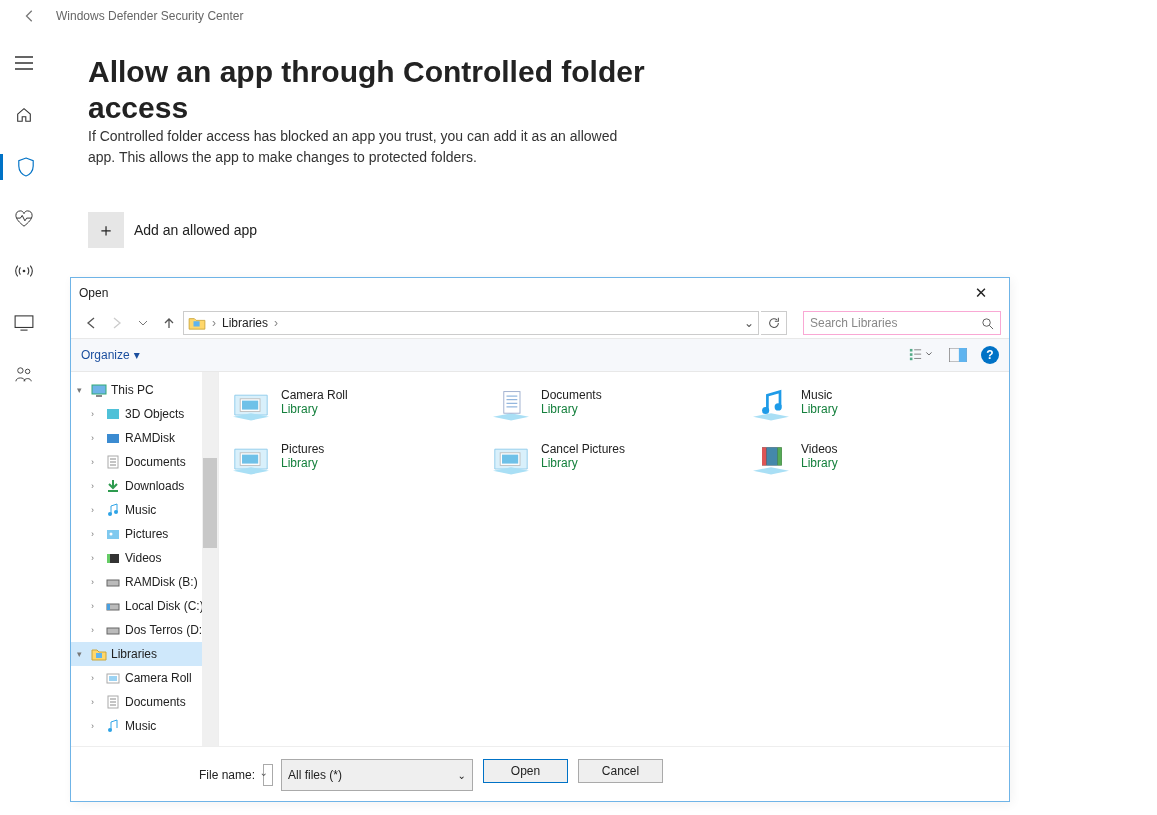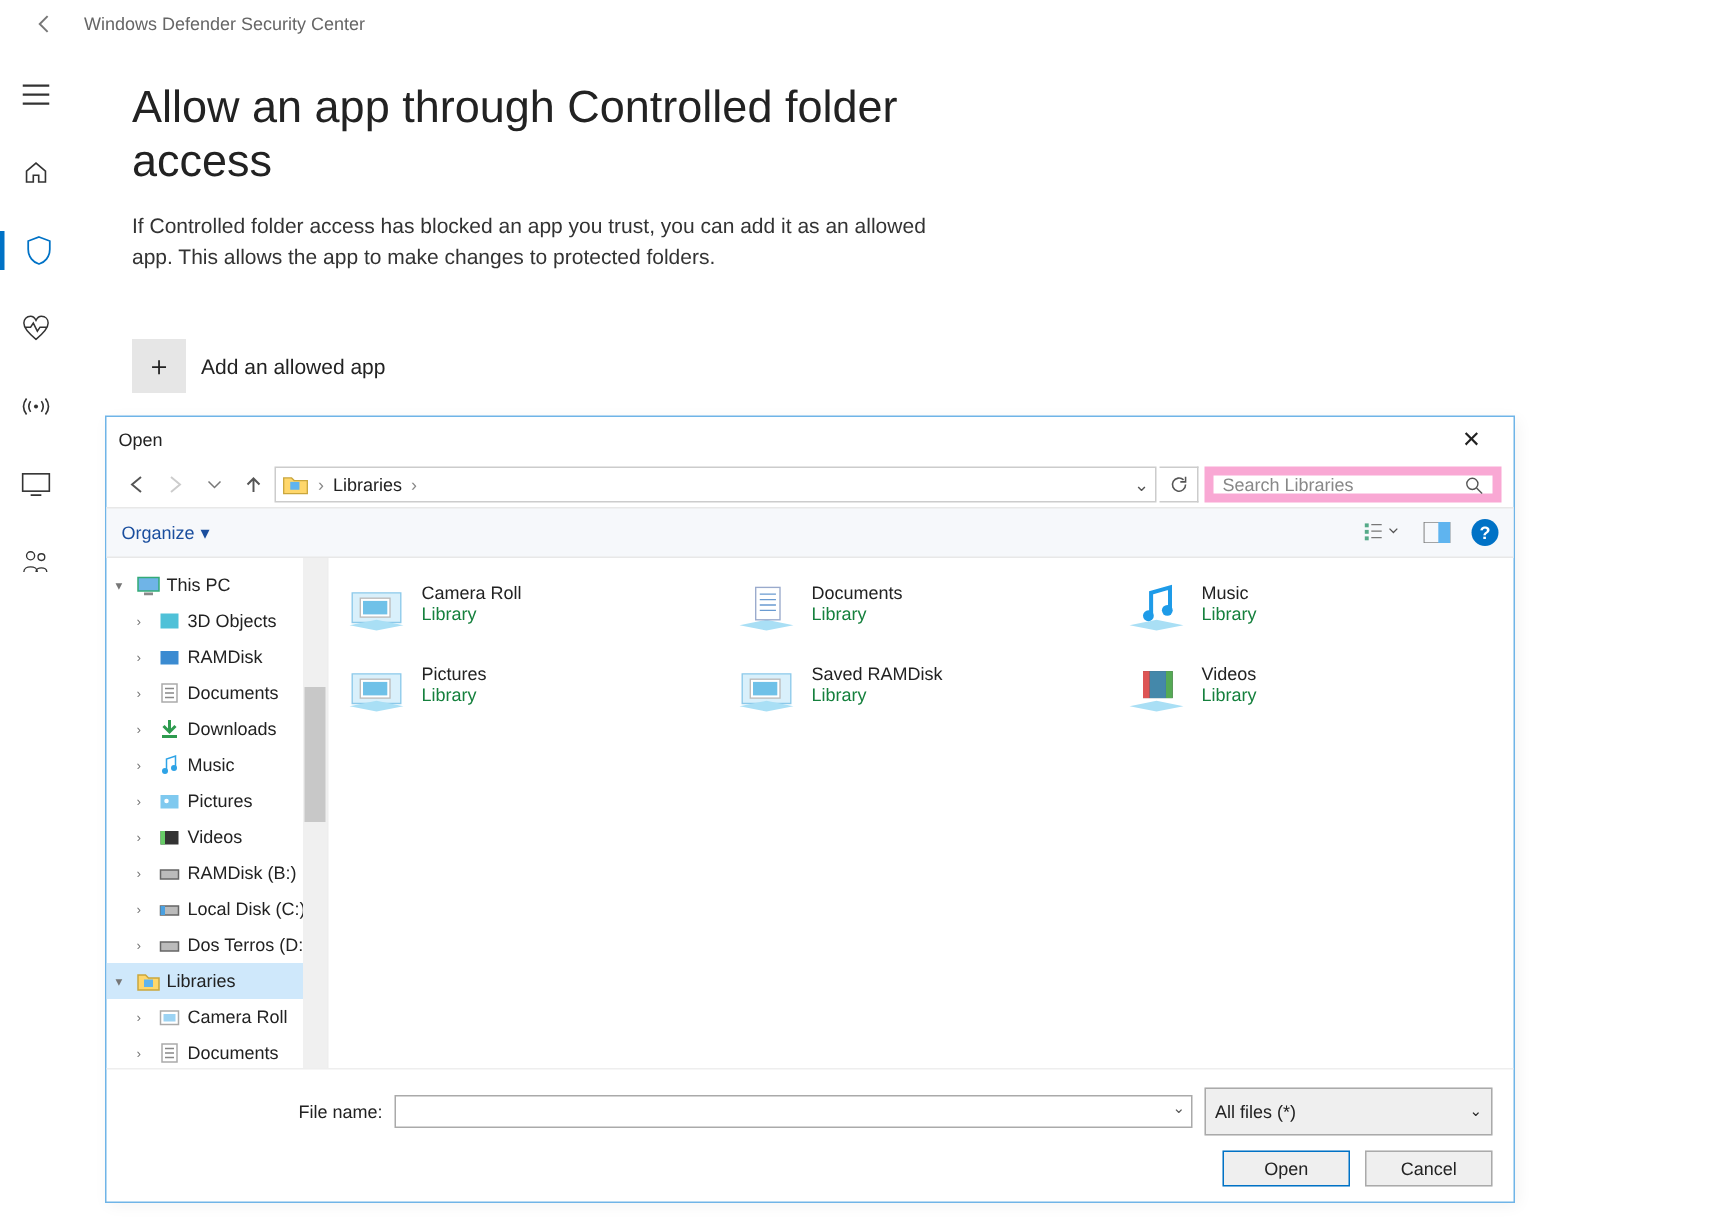--- a/index.html
+++ b/index.html
@@ -7,40 +7,40 @@
 
 
 .app { width: 1157px; height: 815px; display: flex; flex-direction: column; }
 .titlebar { height: 32px; display: flex; align-items: center; padding-left: 16px; color: #666; font-size: 12px; }
 .titlebar .back { width: 28px; display:flex; align-items:center; justify-content:center; color:#666; }
 .mainrow { flex: 1; display: flex; }
 .navrail { width: 48px; display: flex; flex-direction: column; align-items: center; padding-top: 18px; gap: 26px; }
 .navrail .navitem { width: 48px; height: 26px; display:flex; align-items:center; justify-content:center; color:#333; }
 .navrail .navitem.active { color:#0072C6; border-left: 3px solid #0072C6; }
 .content { flex:1; padding: 22px 40px 0 40px; position:relative; }
-.page-title { font-size: 30px; font-weight: 400; line-height: 1.2; margin-bottom: 14px; max-width: 560px;}
+.page-title { font-size: 30px; font-weight: 700; line-height: 1.2; max-width: 560px;}
 .page-desc { font-size: 14px; color:#333; max-width: 560px; line-height:1.5; }
 .addbtn { margin-top: 44px; height:36px; display:inline-flex; align-items:center; font-size:14px; }
 .addbtn .plusbox { width:36px; height:36px; background:#e6e6e6; display:flex; align-items:center; justify-content:center; margin-right:10px; font-size:18px;}
 
 
 .dialog { position:absolute; left:70px; top:277px; width:940px; height:525px; background:#fff; border:1px solid #6fb4e7; box-shadow: 2px 2px 10px rgba(0,0,0,0.05); display:flex; flex-direction:column; }
 .dlg-title { height:30px; display:flex; align-items:center; padding:0 8px; font-size:12px;}
 .dlg-title .spacer { flex:1; }
 .dlg-title .close { width:40px; text-align:center; font-size:15px; }
 
 .addrrow { height:30px; display:flex; align-items:center; padding:0 8px; gap:2px; }
 .addrrow .navbtn { width:24px; height:24px; display:flex; align-items:center; justify-content:center; color:#555; }
 .addrrow .navbtn.disabled { color:#bbb; }
 .addrbar { flex:1; height:24px; border:1px solid #ccc; background:#fff; display:flex; align-items:center; padding:0 4px; font-size:12px; gap:6px;}
 .addrbar .crumb { display:flex; align-items:center; gap:5px; }
 .addrbar .sep { color:#888; }
 .addrbar .dd { margin-left:auto; color:#555;}
 .refresh { width:26px; height:24px; border:1px solid #ccc; border-left:none; display:flex; align-items:center; justify-content:center;}
-.searchbox { width:198px; height:24px; border:6px solid #f9a8d4; display:flex; align-items:center; padding:0 6px; font-size:12px; color:#888; margin-left:2px;}
+.searchbox { width:198px; height:24px; border:1px solid #f9a8d4; display:flex; align-items:center; padding:0 6px; font-size:12px; color:#888; margin-left:14px;}
 .searchbox .sicon { margin-left:auto; color:#555;}
 
 .toolbar { height:34px; background:#f6f8fb; border-top:1px solid #e8e8e8; border-bottom:1px solid #e8e8e8; display:flex; align-items:center; padding:0 10px; font-size:12px;}
 .toolbar .org { color:#1a4e9e; display:flex; align-items:center; gap:4px;}
 .toolbar .right { margin-left:auto; display:flex; align-items:center; gap:14px;}
 .toolbar .help { width:18px; height:18px; border-radius:50%; background:#0072C6; color:#fff; display:flex; align-items:center; justify-content:center; font-size:12px; font-weight:bold;}
 
 .panes { flex:1; display:flex; min-height:0; }
 .tree { width:152px; border-right:1px solid #eee; overflow:hidden; font-size:12px; padding-top:6px; position:relative;}
 .tree .scroll { position:absolute; right:0; top:0; bottom:0; width:16px; background:#f0f0f0;}
@@ -52,21 +52,21 @@
 .tree li.selected { background:#cfe8fb; }
 .tree .ticon { width:16px; height:14px; }
 
 .fileview { flex:1; padding:16px 10px; }
 .grid { display:grid; grid-template-columns: repeat(3, 250px); gap:18px 10px; }
 .lib { display:flex; align-items:flex-start; gap:8px; }
 .lib .icon { width:44px; height:36px; display:flex; align-items:center; justify-content:center; }
 .lib .lbls .name { font-size:12px; }
 .lib .lbls .sub { font-size:12px; color:#15803d; }
 
-.footer { border-top:1px solid #eee; padding:12px 14px 10px 14px; display:flex; flex-direction:column; gap:10px;}
+.footer { border-top:1px solid #eee; padding:12px 14px 10px 14px; display:flex; flex-direction:row; gap:10px;}
 .fn-row { display:flex; align-items:center; gap:8px; }
 .fn-row .lbl { width:170px; text-align:right; font-size:12px;}
 .fn-input { flex:1; height:22px; border:1px solid #aaa; padding:0 4px; font-size:12px; position:relative;}
 .fn-input .dd { position:absolute; right:4px; top:2px; color:#555; font-size:10px;}
 .filter { width:192px; height:32px; border:1px solid #aaa; background:#efefef; display:flex; align-items:center; padding:0 6px; font-size:12px;}
 .filter .dd { margin-left:auto; font-size:10px;}
 .btnrow { display:flex; justify-content:flex-end; gap:10px;}
 .btn { width:85px; height:24px; border:1px solid #aaa; background:#efefef; font-size:12px; display:flex; align-items:center; justify-content:center;}
 .btn.primary { border:1.5px solid #0072C6;}
 
@@ -399,21 +399,21 @@
           <div class="lib">
             <div class="icon">
               <svg width="44" height="36" viewBox="0 0 48 40">
                 <path d="M6 30 L22 30 L42 30 L42 8 L6 8 Z" fill="#d9f0fb" stroke="#8cc9ea"></path>
                 <rect x="12" y="12" width="22" height="14" fill="#fff" stroke="#bbb"></rect>
                 <rect x="14" y="14" width="18" height="10" fill="#6fc1e8"></rect>
                 <path d="M4 32 L24 36 L44 32 L24 28 Z" fill="#a9dff5"></path>
               </svg>
             </div>
             <div class="lbls">
-              <div class="name">Saved RAMDisk</div>
+              <div class="name">Cancel Pictures</div>
               <div class="sub">Library</div>
             </div>
           </div>
           <div class="lib">
             <div class="icon">
               <svg width="44" height="36" viewBox="0 0 48 40">
                 <path d="M4 32 L24 36 L44 32 L24 28 Z" fill="#a9dff5"></path>
                 <rect x="14" y="6" width="22" height="20" fill="#333"></rect>
                 <rect x="14" y="6" width="5" height="20" fill="#d55"></rect>
                 <rect x="31" y="6" width="5" height="20" fill="#5a5"></rect>

